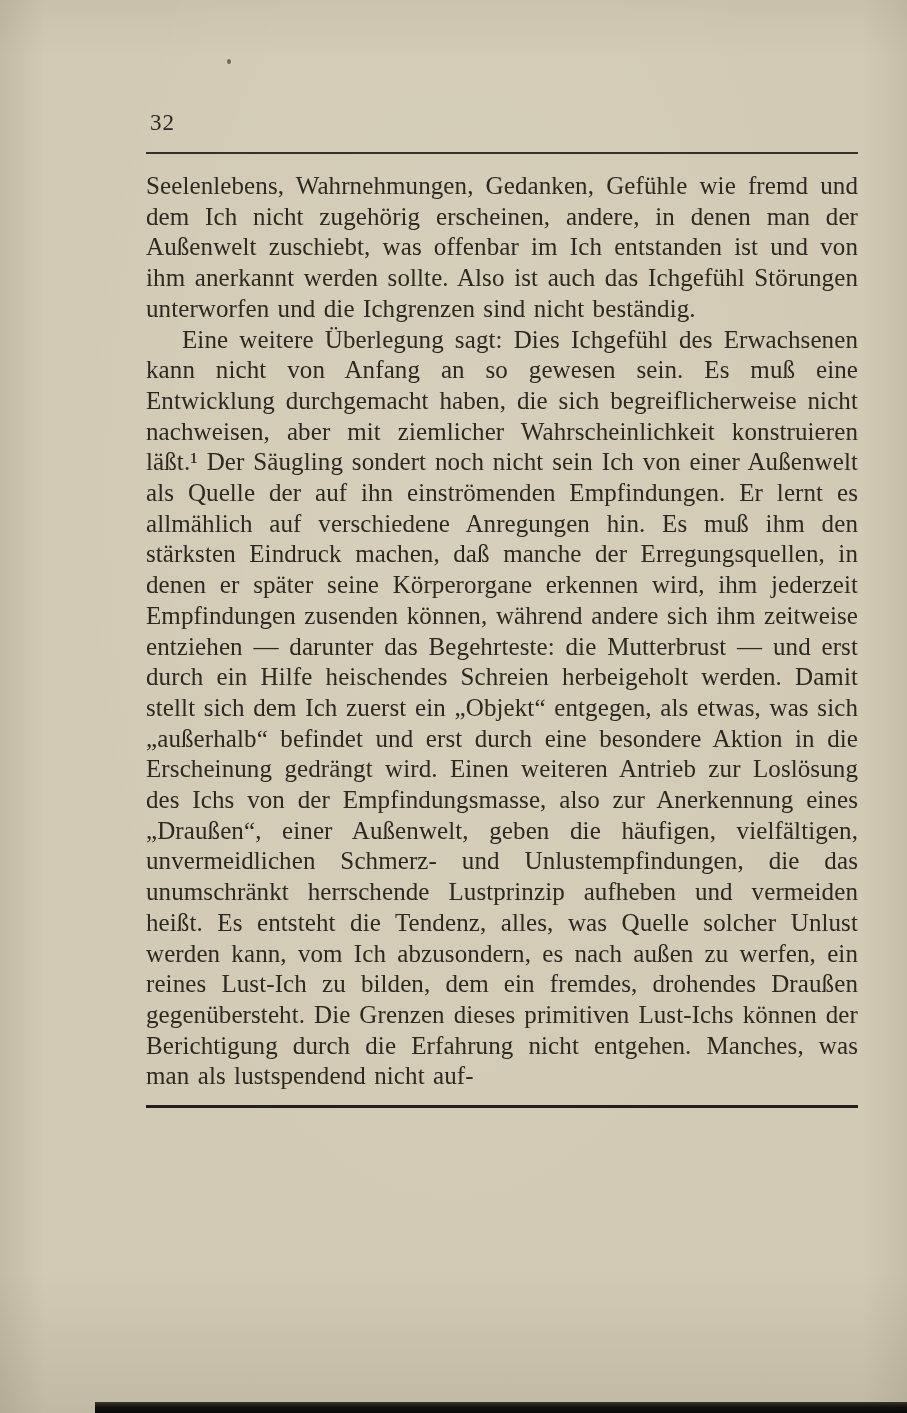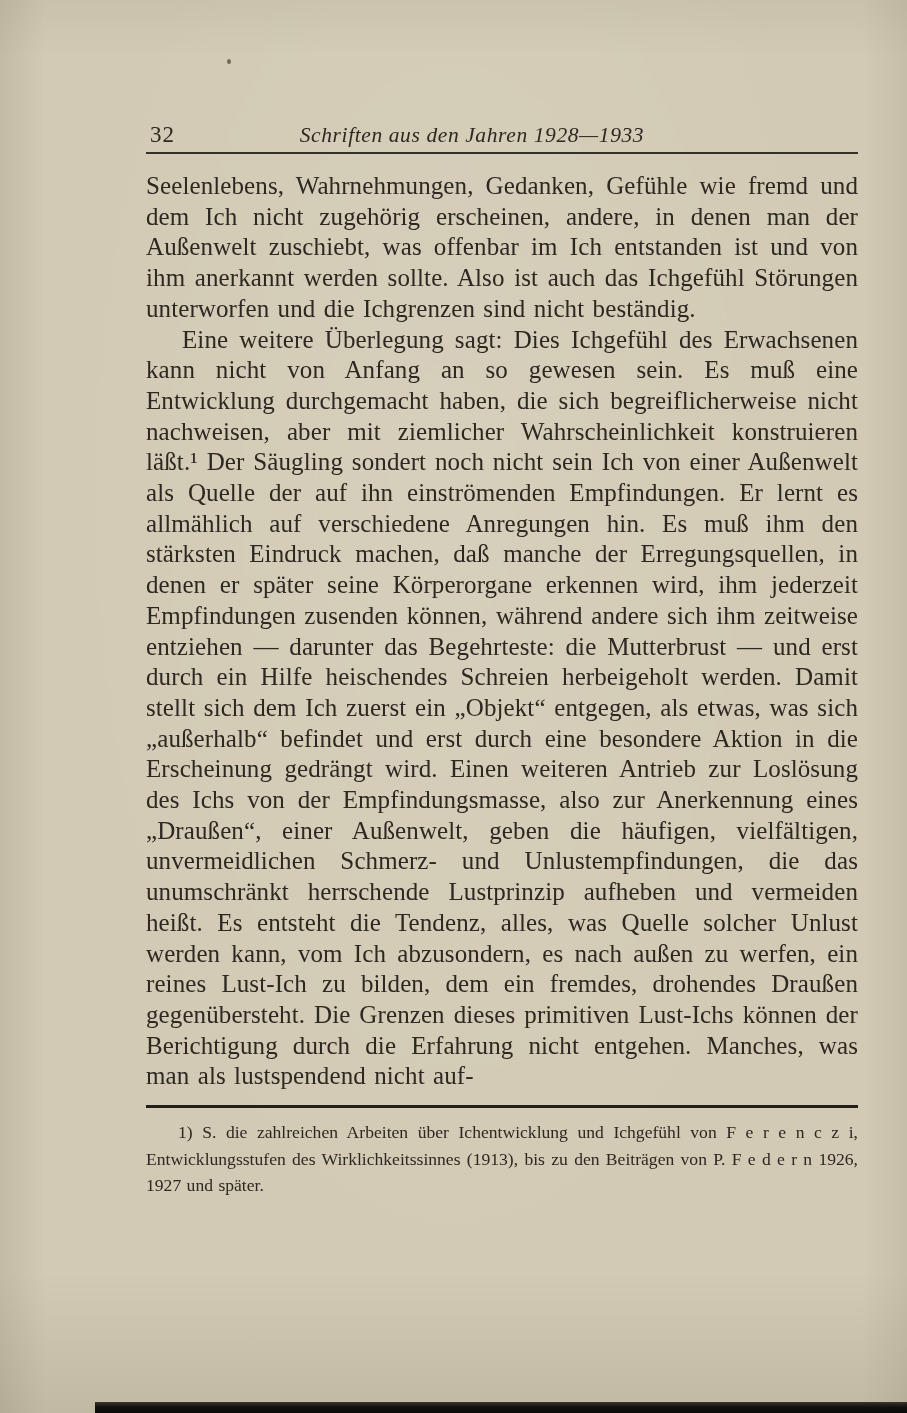--- a/index.html
+++ b/index.html
@@ -28,21 +28,21 @@
     width: 712px;
   }
   .page-header {
     position: relative;
     margin-top: 118px;
     height: 30px;
   }
   .page-number {
     position: absolute;
     left: 4px;
-    bottom: 0;
+    bottom: 12px;
     font-size: 23px;
     letter-spacing: 1px;
   }
   .running-title {
     position: absolute;
     left: 0;
     right: 60px;
     bottom: 0;
     text-align: center;
     font-style: italic;
@@ -106,32 +106,28 @@
 </head>
 <body>
 
 <div class="page">
   <span class="scan-speck"></span>
 
   <div class="column">
 
     <header class="page-header">
       <span class="page-number">32</span>
-      <span class="running-title">Schriften aus den Jahren 1928—1933</span>
     </header>
 
     <div class="header-rule"></div>
 
     <main class="body-text">
       <p class="no-indent">Seelenlebens, Wahrnehmungen, Gedanken, Gefühle wie fremd und dem Ich nicht zugehörig erscheinen, andere, in denen man der Außenwelt zuschiebt, was offenbar im Ich entstanden ist und von ihm anerkannt werden sollte. Also ist auch das Ichgefühl Störungen unterworfen und die Ichgrenzen sind nicht beständig.</p>
       <p class="indent">Eine weitere Überlegung sagt: Dies Ichgefühl des Erwachsenen kann nicht von Anfang an so gewesen sein. Es muß eine Entwicklung durchgemacht haben, die sich begreiflicherweise nicht nachweisen, aber mit ziemlicher Wahrscheinlichkeit konstruieren läßt.¹ Der Säugling sondert noch nicht sein Ich von einer Außenwelt als Quelle der auf ihn einströmenden Empfindungen. Er lernt es allmählich auf verschiedene Anregungen hin. Es muß ihm den stärksten Eindruck machen, daß manche der Erregungsquellen, in denen er später seine Körperorgane erkennen wird, ihm jederzeit Empfindungen zusenden können, während andere sich ihm zeitweise entziehen — darunter das Begehrteste: die Mutterbrust — und erst durch ein Hilfe heischendes Schreien herbeigeholt werden. Damit stellt sich dem Ich zuerst ein „Objekt“ entgegen, als etwas, was sich „außerhalb“ befindet und erst durch eine besondere Aktion in die Erscheinung gedrängt wird. Einen weiteren Antrieb zur Loslösung des Ichs von der Empfindungsmasse, also zur Anerkennung eines „Draußen“, einer Außenwelt, geben die häufigen, vielfältigen, unvermeidlichen Schmerz- und Unlustempfindungen, die das unumschränkt herrschende Lustprinzip aufheben und vermeiden heißt. Es entsteht die Tendenz, alles, was Quelle solcher Unlust werden kann, vom Ich abzusondern, es nach außen zu werfen, ein reines Lust-Ich zu bilden, dem ein fremdes, drohendes Draußen gegenübersteht. Die Grenzen dieses primitiven Lust-Ichs können der Berichtigung durch die Erfahrung nicht entgehen. Manches, was man als lustspendend nicht auf-</p>
     </main>
 
     <div class="footnote-rule"></div>
 
-    <footer class="footnote">
-      <p>1) S. die zahlreichen Arbeiten über Ichentwicklung und Ichgefühl von F e r e n c z i, Entwicklungsstufen des Wirklichkeitssinnes (1913), bis zu den Beiträgen von P. F e d e r n 1926, 1927 und später.</p>
-    </footer>
 
   </div>
 
   <div class="scan-bottom-edge"></div>
 </div>
 
 </body></html>

